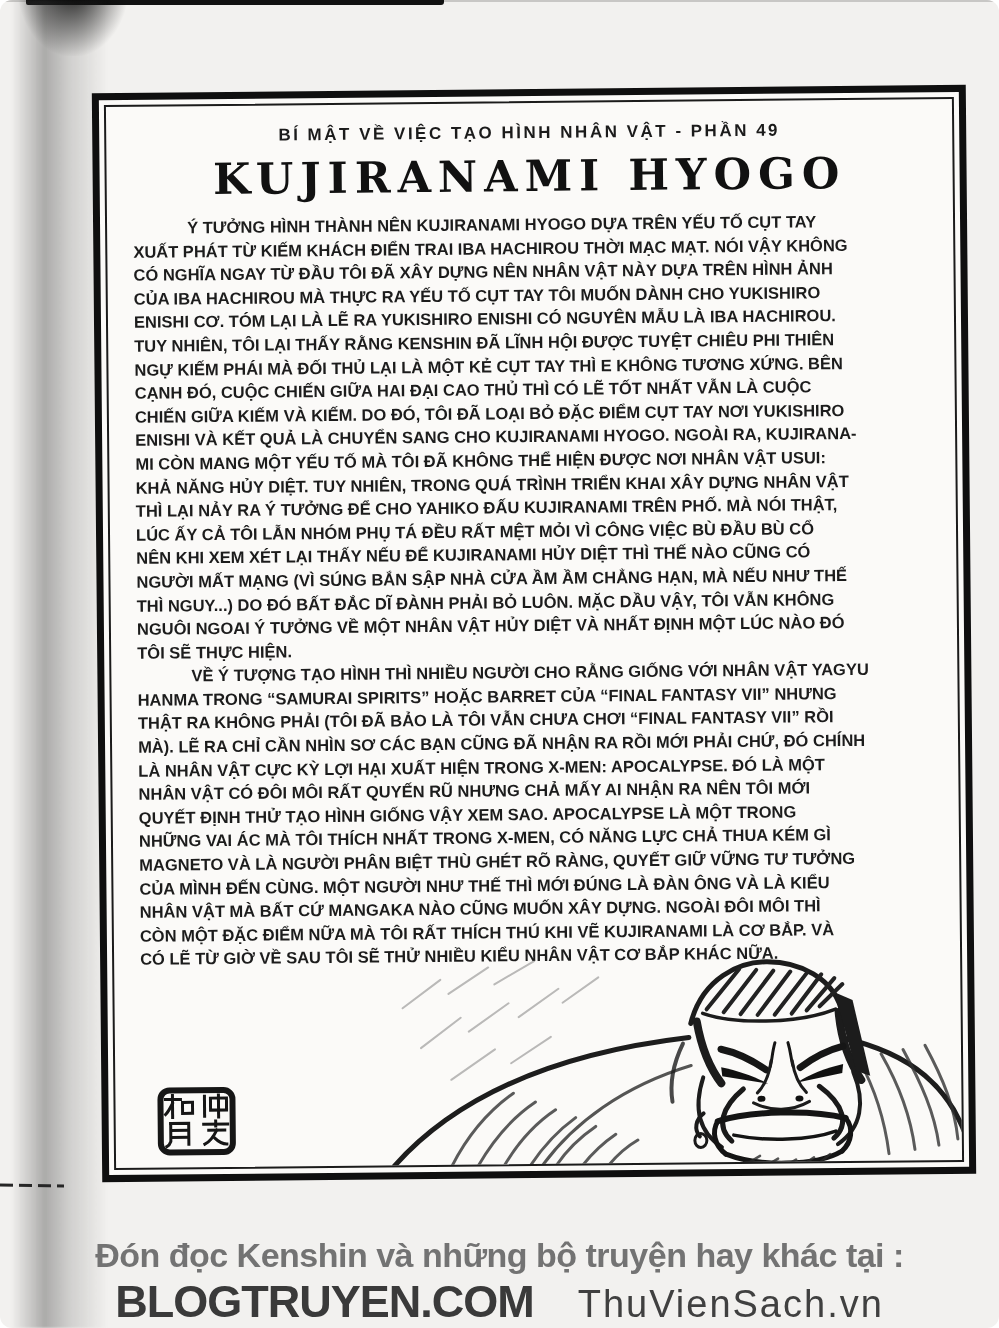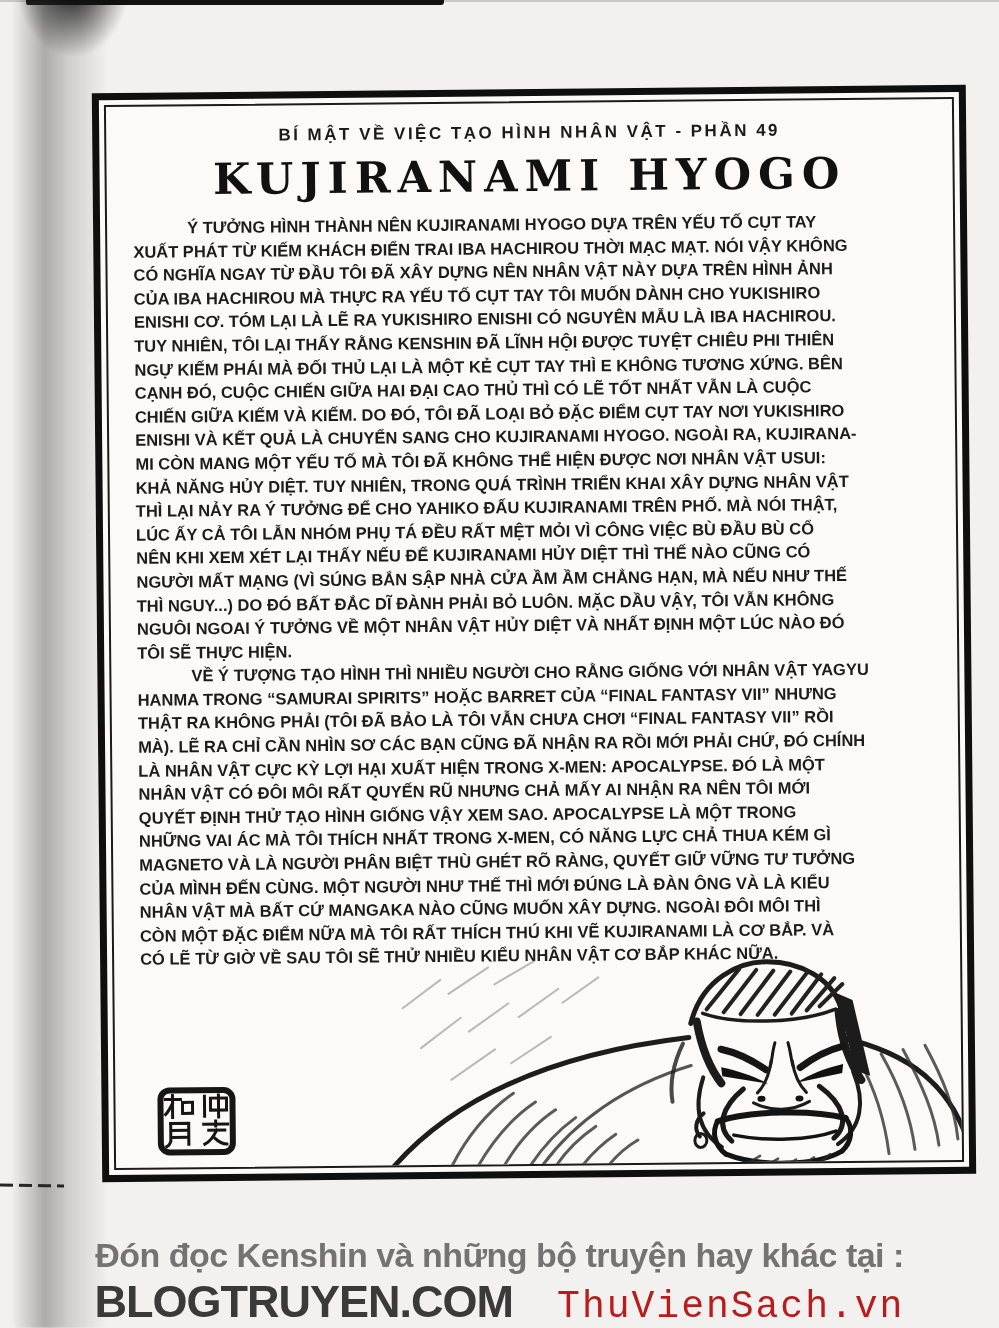--- a/index.html
+++ b/index.html
@@ -1,17 +1,17 @@
 <!DOCTYPE html>
 <html><head>
 <meta charset="utf-8">
 <style>
   html,body{margin:0;padding:0;}
   body{font-family:"Liberation Sans","DejaVu Sans",sans-serif;}
-  .page{position:relative;width:999px;height:1328px;background:#f2f1ef;overflow:hidden;}
+  .page{position:relative;width:999px;height:1328px;background:#f2f1ef;overflow:hidden;border-radius:12px;}
 
   
   .top-gray-line{position:absolute;left:0;top:0;width:100%;height:2px;background:#c8c7c5;}
   .top-black-strip{position:absolute;left:26px;top:0;width:418px;height:5px;background:#121212;border-radius:0 0 3px 2px;}
   .spine-shadow{position:absolute;left:0;top:0;width:112px;height:100%;
     background:linear-gradient(to right,rgba(250,250,250,0) 0%,rgba(80,80,80,0) 10%,rgba(75,75,75,0.42) 40%,rgba(120,120,120,0.28) 62%,rgba(235,235,235,0) 96%);
     filter:blur(1px);}
   .spine-top-blob{position:absolute;left:18px;top:-14px;width:110px;height:70px;
     background:radial-gradient(ellipse at 50% 0%,rgba(8,8,8,0.92) 0%,rgba(8,8,8,0.35) 45%,rgba(8,8,8,0) 72%);}
   .fold-mark{position:absolute;left:0;top:1184px;width:64px;height:3px;
@@ -38,21 +38,21 @@
 
   
   .sketch{position:absolute;left:276px;top:848px;width:580px;height:222px;}
   .sketch svg{display:block;}
 
   
   .footer{position:absolute;left:0;top:1236px;width:100%;text-align:center;color:#262626;}
   .footer-line1{font-size:34px;font-weight:700;letter-spacing:-0.5px;color:#737373;}
   .footer-line2{margin-top:1px;display:flex;justify-content:center;align-items:baseline;gap:44px;}
   .footer-brand{font-size:45px;font-weight:700;letter-spacing:-1px;color:#3a3a3a;}
-  .footer-site{font-size:38px;font-weight:400;letter-spacing:2px;color:#b91c1c;font-family:Liberation Mono, monospace;}
+  .footer-site{font-size:38px;font-weight:400;letter-spacing:2px;color:#404040;font-family:Liberation Sans, sans-serif;}
 </style>
 </head>
 <body>
 
 <div class="page">
 
   <div class="top-gray-line"></div>
   <div class="top-black-strip"></div>
   <div class="spine-shadow"></div>
   <div class="spine-top-blob"></div>

